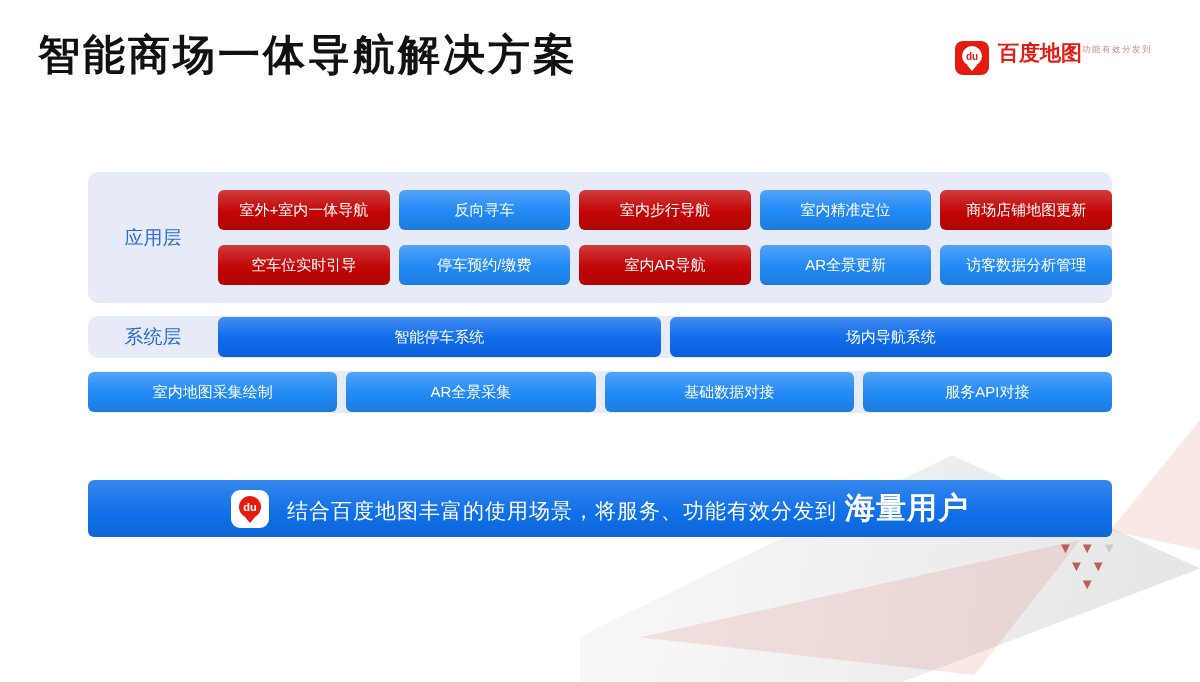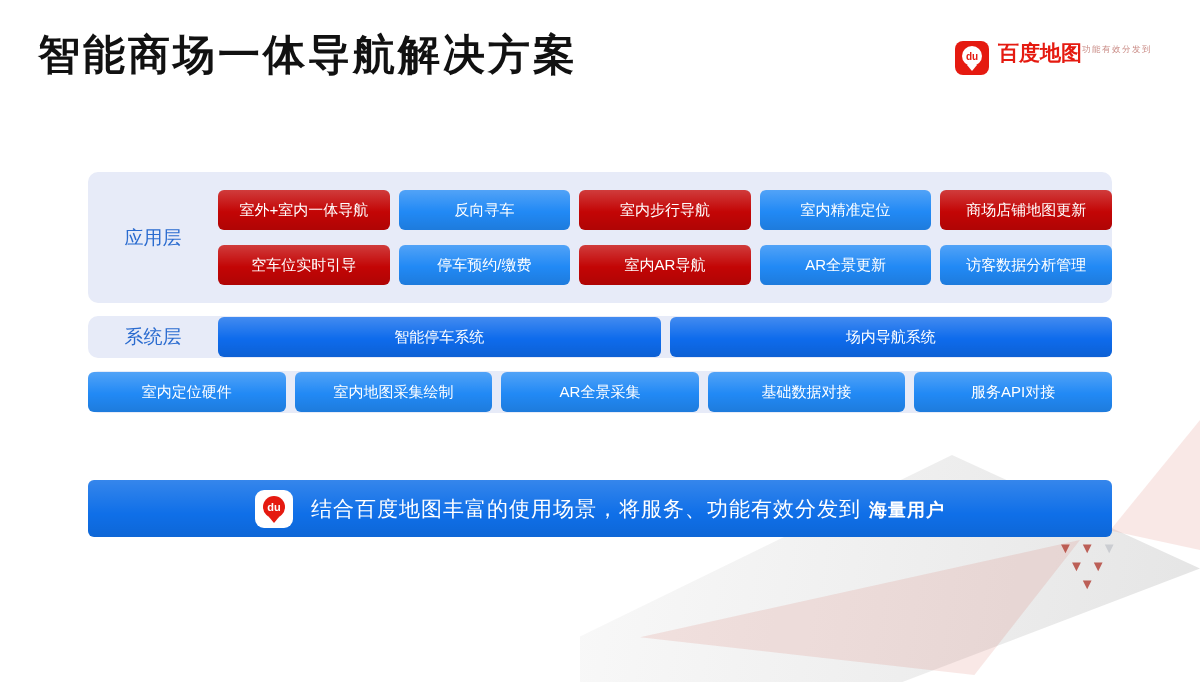--- a/index.html
+++ b/index.html
@@ -57,21 +57,21 @@
     background-color:var(--banner-blue);
     background-image:linear-gradient(180deg,rgba(255,255,255,.16),rgba(255,255,255,0) 60%,rgba(0,0,0,.08));
     display:flex;align-items:center;justify-content:center;gap:18px;color:#fff;}
   .banner-badge{width:38px;height:38px;border-radius:9px;background:#fff;
     display:flex;align-items:center;justify-content:center;position:relative;flex:0 0 auto;}
   .banner-pin{width:22px;height:22px;border-radius:50%;background:var(--brand-red);position:relative;top:-2px;
     display:flex;align-items:center;justify-content:center;font-size:11px;font-weight:bold;color:#fff;}
   .banner-pin::after{content:"";position:absolute;left:50%;bottom:-5px;transform:translateX(-50%);
     border:5px solid transparent;border-top:6px solid var(--brand-red);border-bottom:0;}
   .banner-text{font-size:21px;letter-spacing:1px;}
-  .banner-bold{font-size:18px;font-weight:bold;margin-left:8px;letter-spacing:1px;}
+  .banner-bold{font-size:30px;font-weight:bold;margin-left:8px;letter-spacing:1px;}
 </style>
 </head>
 <body>
 
 <div class="slide">
 
   <div class="decor wedge1"></div>
   <div class="decor wedge2"></div>
   <div class="decor wedge3"></div>
   <div class="decor triangles">
@@ -127,21 +127,20 @@
         <div class="rows">
           <div class="row">
             <div class="pill deep">智能停车系统</div>
             <div class="pill deep">场内导航系统</div>
           </div>
         </div>
       </section>
       <section class="layer">
         <div class="rows">
           <div class="row">
-            <div class="pill blue">室内定位硬件</div>
             <div class="pill blue">室内地图采集绘制</div>
             <div class="pill blue">AR全景采集</div>
             <div class="pill blue">基础数据对接</div>
             <div class="pill blue">服务API对接</div>
           </div>
         </div>
       </section>
     </div>
 
   <div class="banner">

